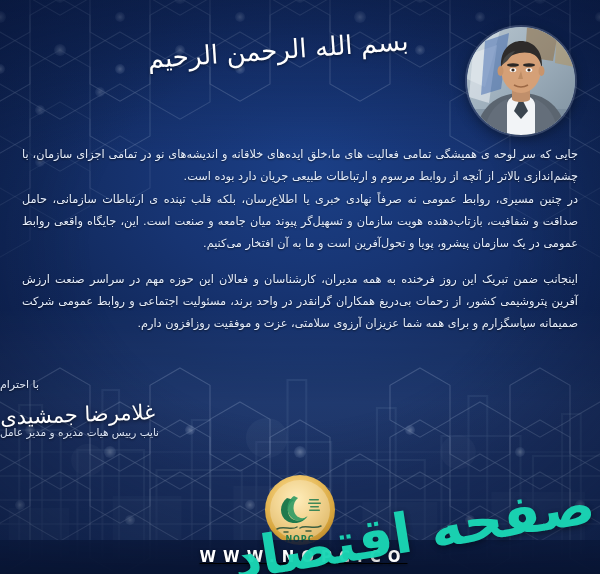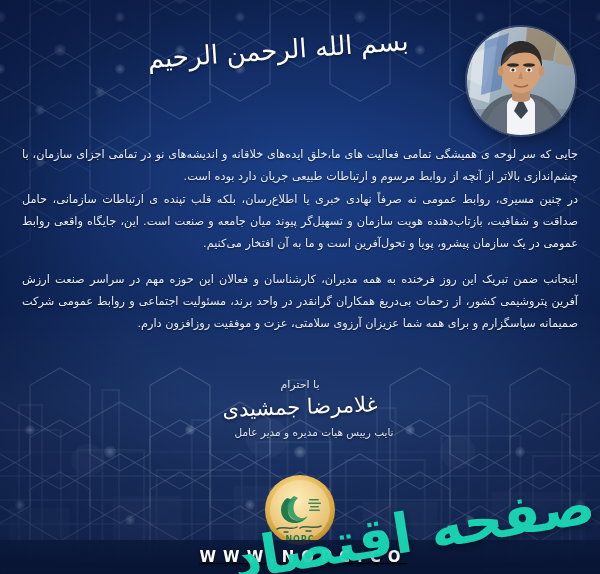--- a/index.html
+++ b/index.html
@@ -99,21 +99,21 @@
     text-align-last:right;
     letter-spacing:0;
   }
   .gap{ height:13px; }
 
   
   .sign{
     position:absolute;
     left:0; right:0;
     top:378px;
-    text-align:center;
+    text-align:left;
     direction:rtl;
     color:#eaf1fc;
   }
   .sign .regards{
     font-size:11px;
     color:#dfe8f8;
     text-shadow:0 1px 2px rgba(0,0,0,.6);
     margin-bottom:2px;
   }
   .sign .name{
@@ -122,21 +122,20 @@
     color:#ffffff;
     text-shadow:0 1px 4px rgba(0,0,0,.65);
     letter-spacing:.5px;
     transform:rotate(-2deg);
     margin:2px 0 4px;
   }
   .sign .role{
     font-size:10.5px;
     color:#dbe5f6;
     text-shadow:0 1px 2px rgba(0,0,0,.6);
-    padding-left:28px;
   }
 
   
   .logo{
     position:absolute;
     left:50%; top:474px;
     transform:translateX(-50%);
     width:72px; height:72px;
     text-align:center;
   }

